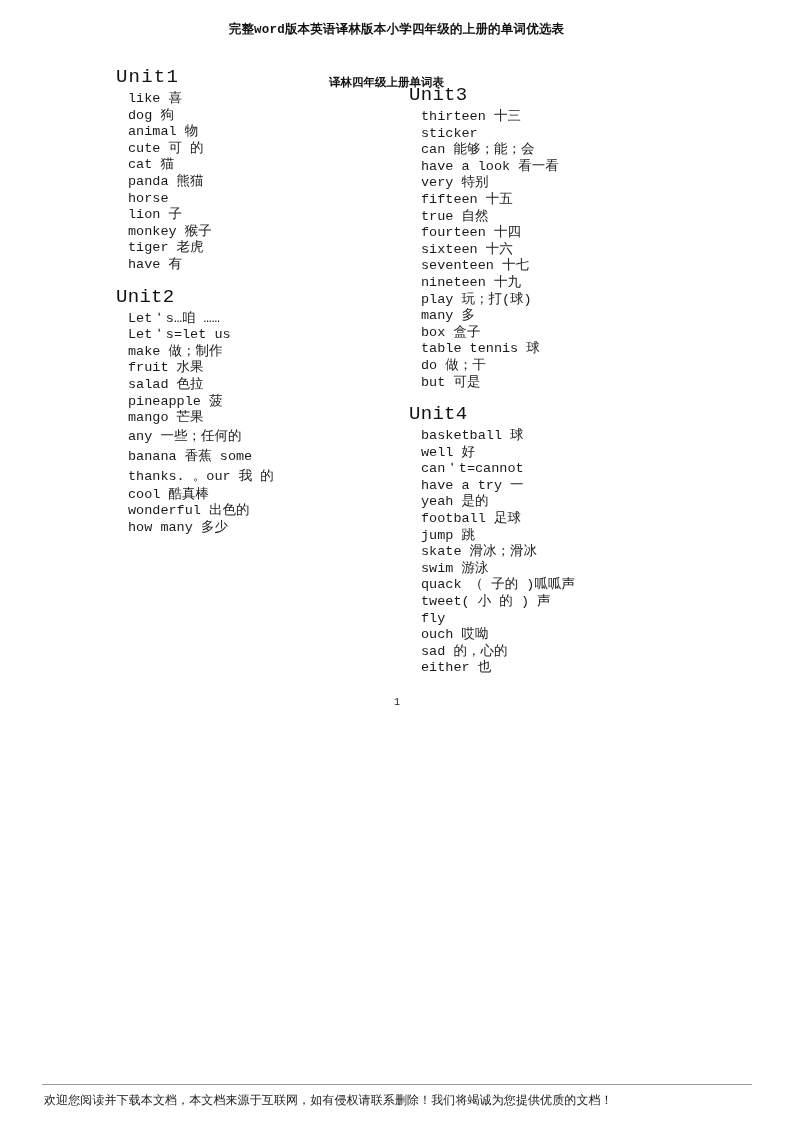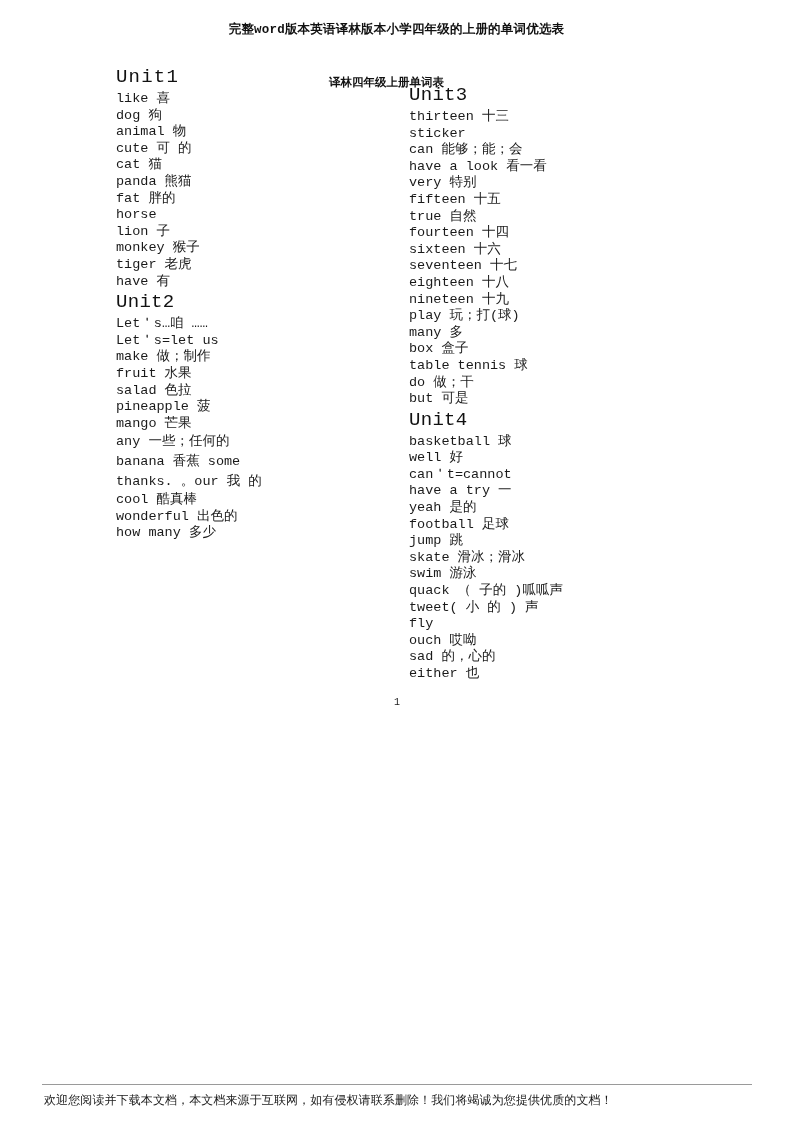--- a/index.html
+++ b/index.html
@@ -65,21 +65,21 @@
     letter-spacing: 1.2px;
     color: #111;
     margin: 0;
     padding: 0;
     white-space: nowrap;
   }
   .unit-title.tight { letter-spacing: 0.3px; }
 
   .word-list {
     list-style: none;
-    margin: 0;
+    margin: 12px;
     padding: 0;
   }
   .word-list li {
     font-size: 13.5px;
     line-height: 16.6px;
     white-space: nowrap;
     color: #1a1a1a;
   }
   .word-list li.wide {
     line-height: 20px;
@@ -128,21 +128,20 @@
 
     <div class="unit-section">
       <div class="unit-title">Unit1</div>
       <ul class="word-list gap-top">
         <li>like 喜</li>
         <li>dog 狗</li>
         <li>animal 物</li>
         <li>cute 可 的</li>
         <li>cat 猫</li>
         <li>panda 熊猫</li>
-        <li>fat 胖的</li>
         <li>horse</li>
         <li>lion 子</li>
         <li>monkey 猴子</li>
         <li>tiger 老虎</li>
         <li>have 有</li>
       </ul>
     </div>
 
     <div class="unit-section gap-unit">
       <div class="unit-title tight">Unit2</div>
@@ -173,21 +172,20 @@
         <li>thirteen 十三</li>
         <li>sticker</li>
         <li>can 能够；能；会</li>
         <li>have a look 看一看</li>
         <li>very 特别</li>
         <li>fifteen 十五</li>
         <li>true 自然</li>
         <li>fourteen 十四</li>
         <li>sixteen 十六</li>
         <li>seventeen 十七</li>
-        <li>eighteen 十八</li>
         <li>nineteen 十九</li>
         <li>play 玩；打(球)</li>
         <li>many 多</li>
         <li>box 盒子</li>
         <li>table tennis 球</li>
         <li>do 做；干</li>
         <li>but 可是</li>
       </ul>
     </div>
 

